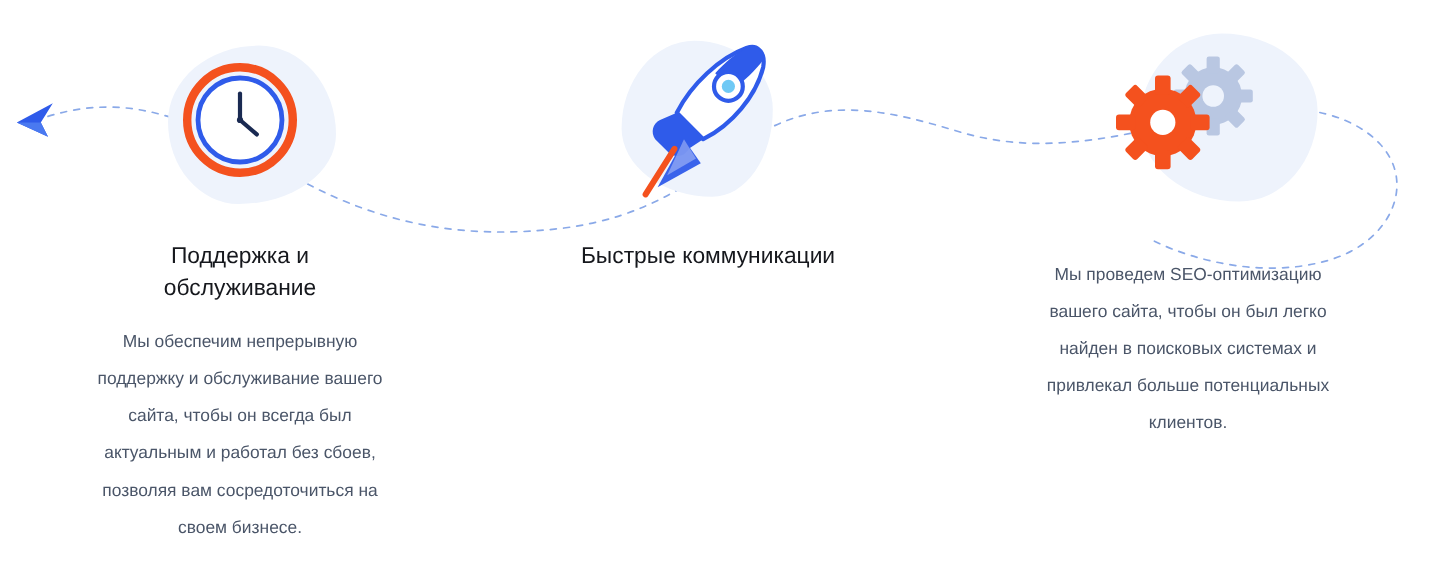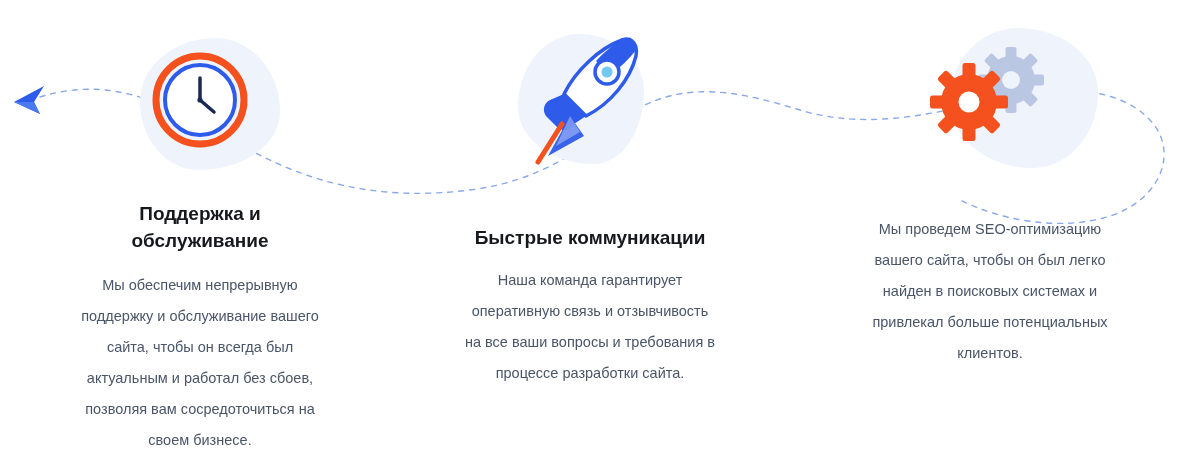--- a/index.html
+++ b/index.html
@@ -74,39 +74,39 @@
     width: 148px; height: 140px;
     left: 170px; top: 28px;
     border-radius: 46% 54% 44% 56% / 52% 46% 54% 48%;
   }
   .icon-svg {
     position: relative;
     z-index: 2;
   }
   .title {
     font-size: 19px;
-    font-weight: bold;
+    font-weight: normal;
     color: #16181d;
     text-align: center;
     line-height: 27px;
     margin: 0;
     max-width: 300px;
   }
   .desc {
     font-size: 14.5px;
     color: #4a5568;
     text-align: center;
     line-height: 31px;
     margin: 14px 0 0 0;
     max-width: 260px;
     font-weight: 400;
   }
   .f1 .title { width: 230px; }
   .f1 .desc { width: 248px; margin-top: 16px; }
-  .f2 .title { width: 300px; margin-top: 24px; }
+  .f2 .title { width: 300px; }
   .f2 .desc { width: 252px; }
   .f3 .title { width: 300px; }
   .f3 .desc { width: 252px; }
   .arrow-head {
     position: absolute;
     left: 10px;
     top: 82px;
     z-index: 3;
   }
 </style>
@@ -151,21 +151,20 @@
           <path d="M92 10 C84 14, 74 22, 66 31 L80 45 C90 38, 100 28, 106 20 C107 16, 106 13, 102 11 C99 8, 95 9, 92 10 Z" fill="#2f5bea"></path>
           <circle cx="77" cy="42" r="12" fill="#ffffff" stroke="#2f5bea" stroke-width="3.5"></circle>
           <circle cx="77" cy="42" r="5.5" fill="#6fc9f5"></circle>
           <path d="M34 64 L20 70 C14 73, 12 80, 16 86 L28 98 C34 102, 41 100, 44 94 L56 86 Z" fill="#2f5bea"></path>
           <path d="M40 86 L18 126 L54 106 Z" fill="#2f5bea" opacity="0.95"></path>
           <path d="M40 86 L26 116 L50 102 Z" fill="#ffffff" opacity="0.35"></path>
           <path d="M32 94 L8 132" stroke="#f4511e" stroke-width="5" stroke-linecap="round"></path>
         </svg>
       </div>
       <h3 class="title">Быстрые коммуникации</h3>
-      <p class="desc">Наша команда гарантирует оперативную связь и отзывчивость на все ваши вопросы и требования в процессе разработки сайта.</p>
     </div>
 
     <div class="feature feature-3 f3">
       <div class="icon-wrap">
         <div class="blob blob-3"></div>
         <svg class="icon-svg" width="130" height="120" viewBox="0 0 130 120" xmlns="http://www.w3.org/2000/svg">
           <g transform="translate(86,40)" fill="#b9c7e2">
             <g>
               <circle cx="0" cy="0" r="24"></circle>
               <g>

